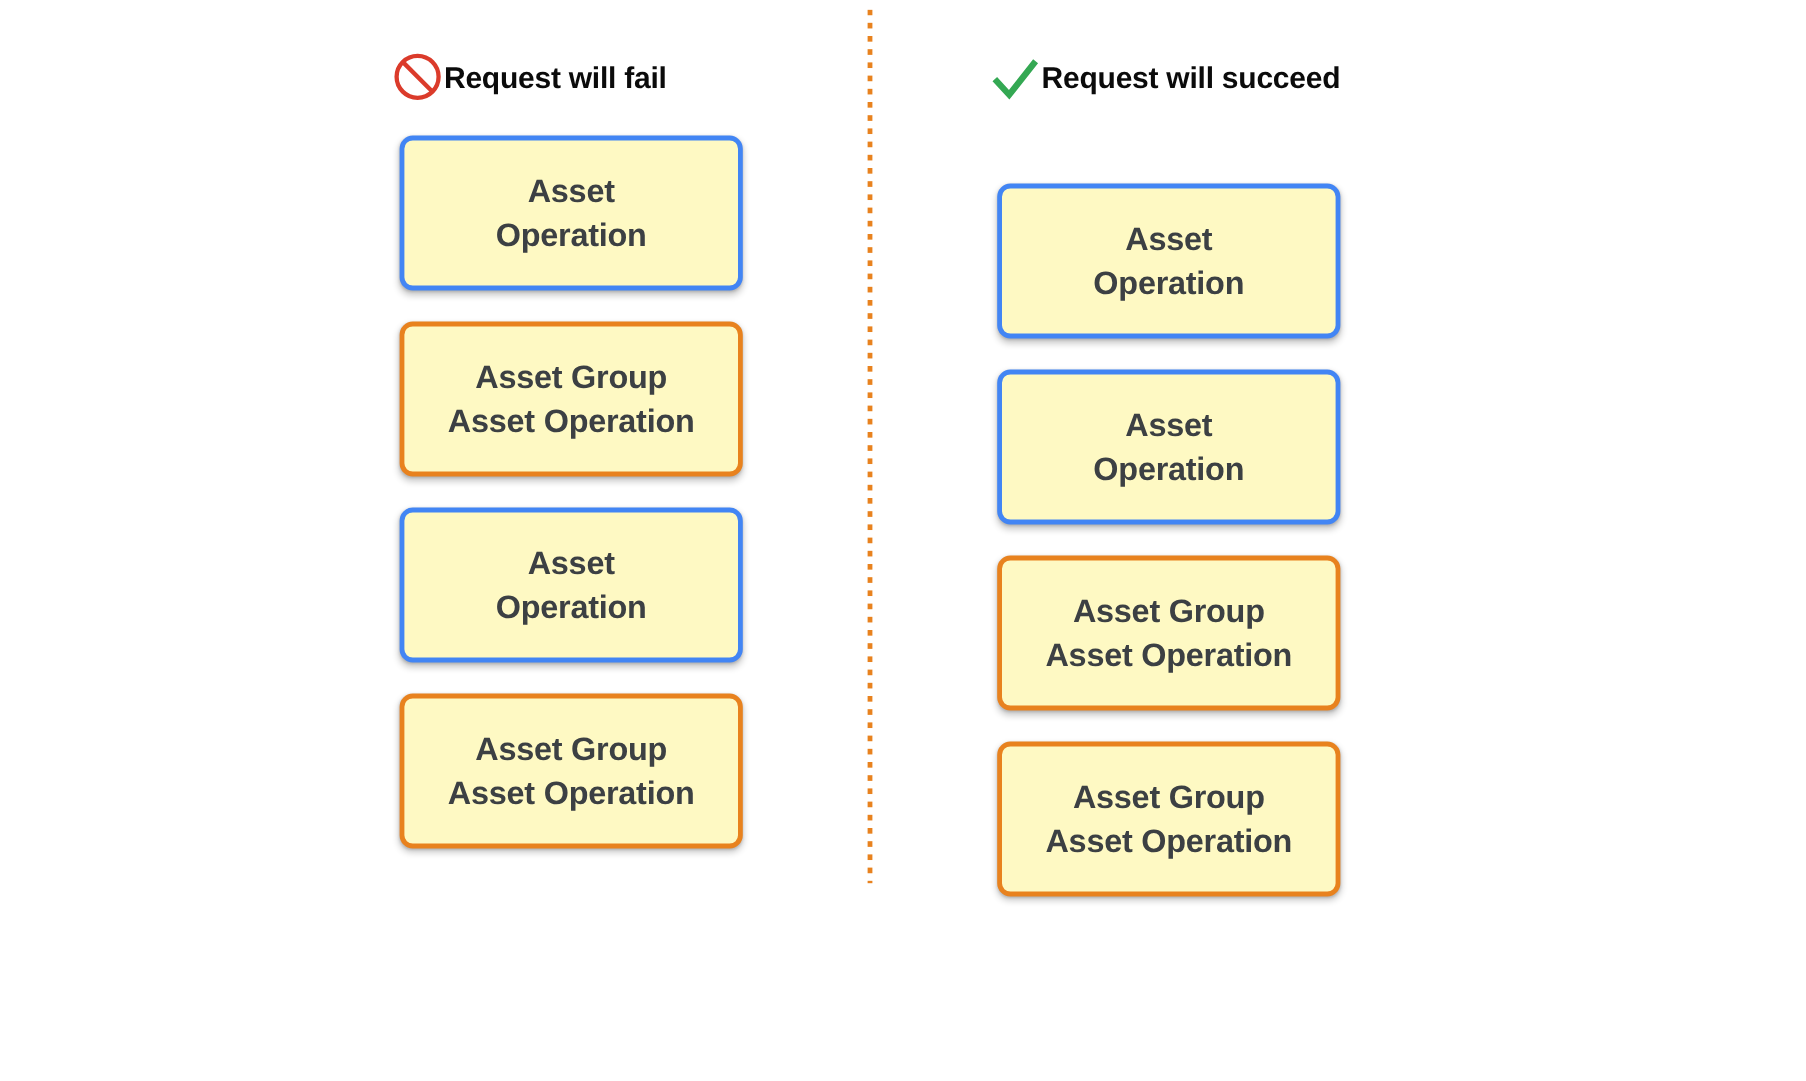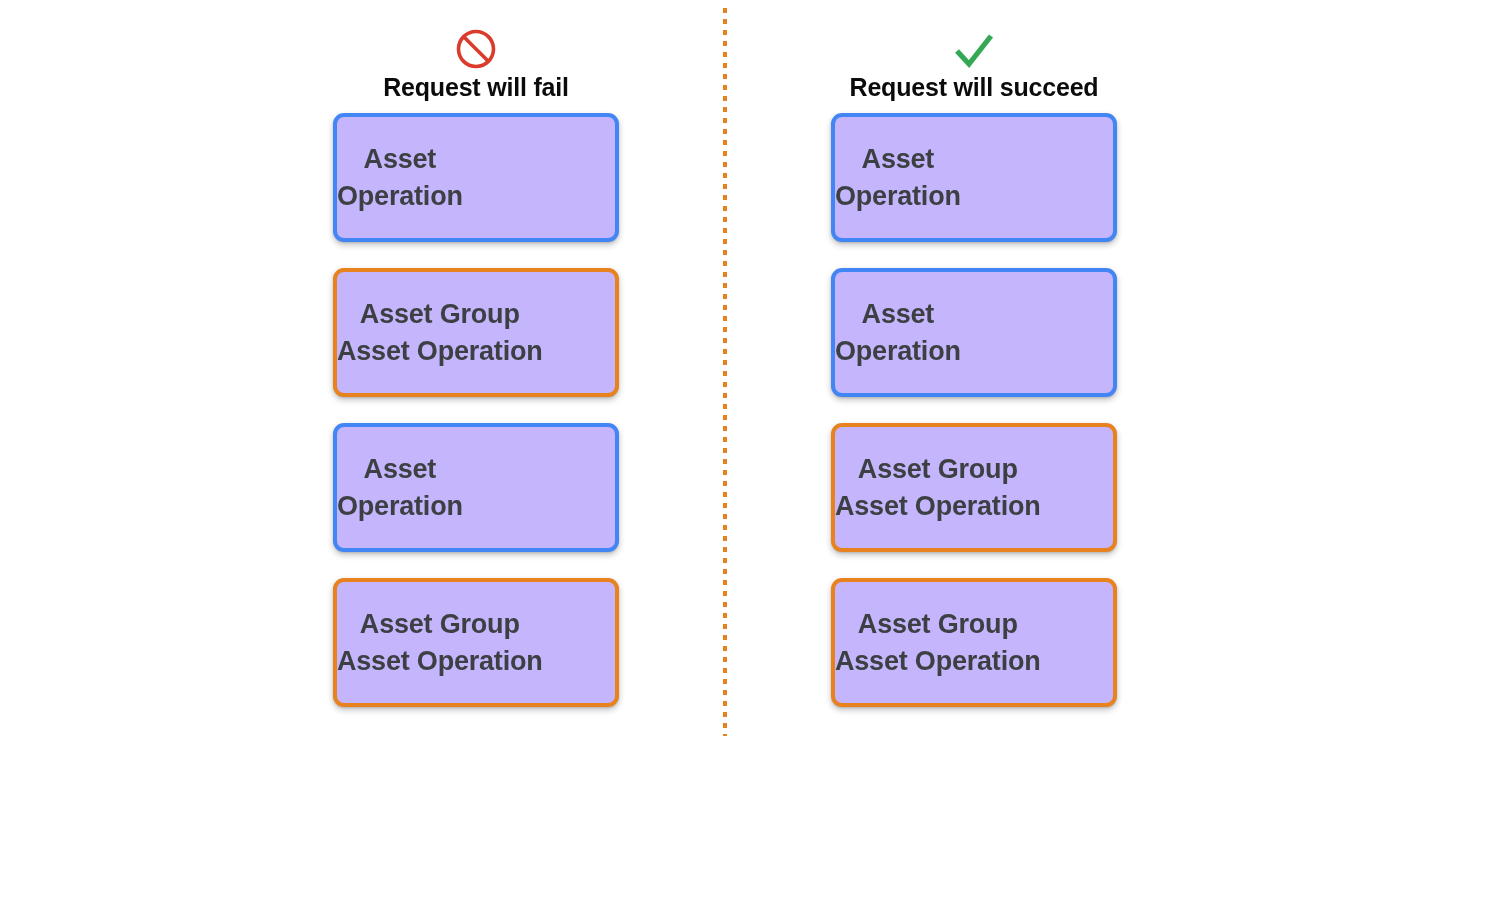--- a/index.html
+++ b/index.html
@@ -36,29 +36,29 @@
   
   .column {
     position: absolute;
     top: 0;
     width: 300px;
     display: flex;
     flex-direction: column;
     align-items: center;
   }
   .column.left  { left: 326px; }
-  .column.right { left: 824px; }
+  .column.right { left: 824px; gap: 40px; }
 
   .col-head {
     height: 113px;
     width: 100%;
     display: flex;
-    flex-direction: column;
+    flex-direction: row;
     align-items: center;
-    justify-content: center;
+    justify-content: flex-start;
     padding-top: 16px;
     box-sizing: border-box;
   }
 
   .status-icon {
     width: 44px;
     height: 44px;
     display: block;
     margin-bottom: 1px;
   }
@@ -80,23 +80,24 @@
     align-items: center;
   }
 
   .op-box {
     position: relative;
     width: 286px;
     height: 129px;
     box-sizing: border-box;
     border: 4px solid #4285F4;
     border-radius: 11px;
-    background: #c4b5fd;
+    background: #fef9c3;
     display: flex;
     align-items: center;
+    justify-content: center;
     margin-bottom: 26px;
     box-shadow: 0 3px 6px rgba(0,0,0,0.24), 0 1px 2px rgba(0,0,0,0.12);
   }
   .op-box.orange { border-color: #E8821E; }
   .op-box:last-child { margin-bottom: 0; }
 
   .op-label {
     font-size: 27px;
     font-weight: 700;
     color: #3C4043;

